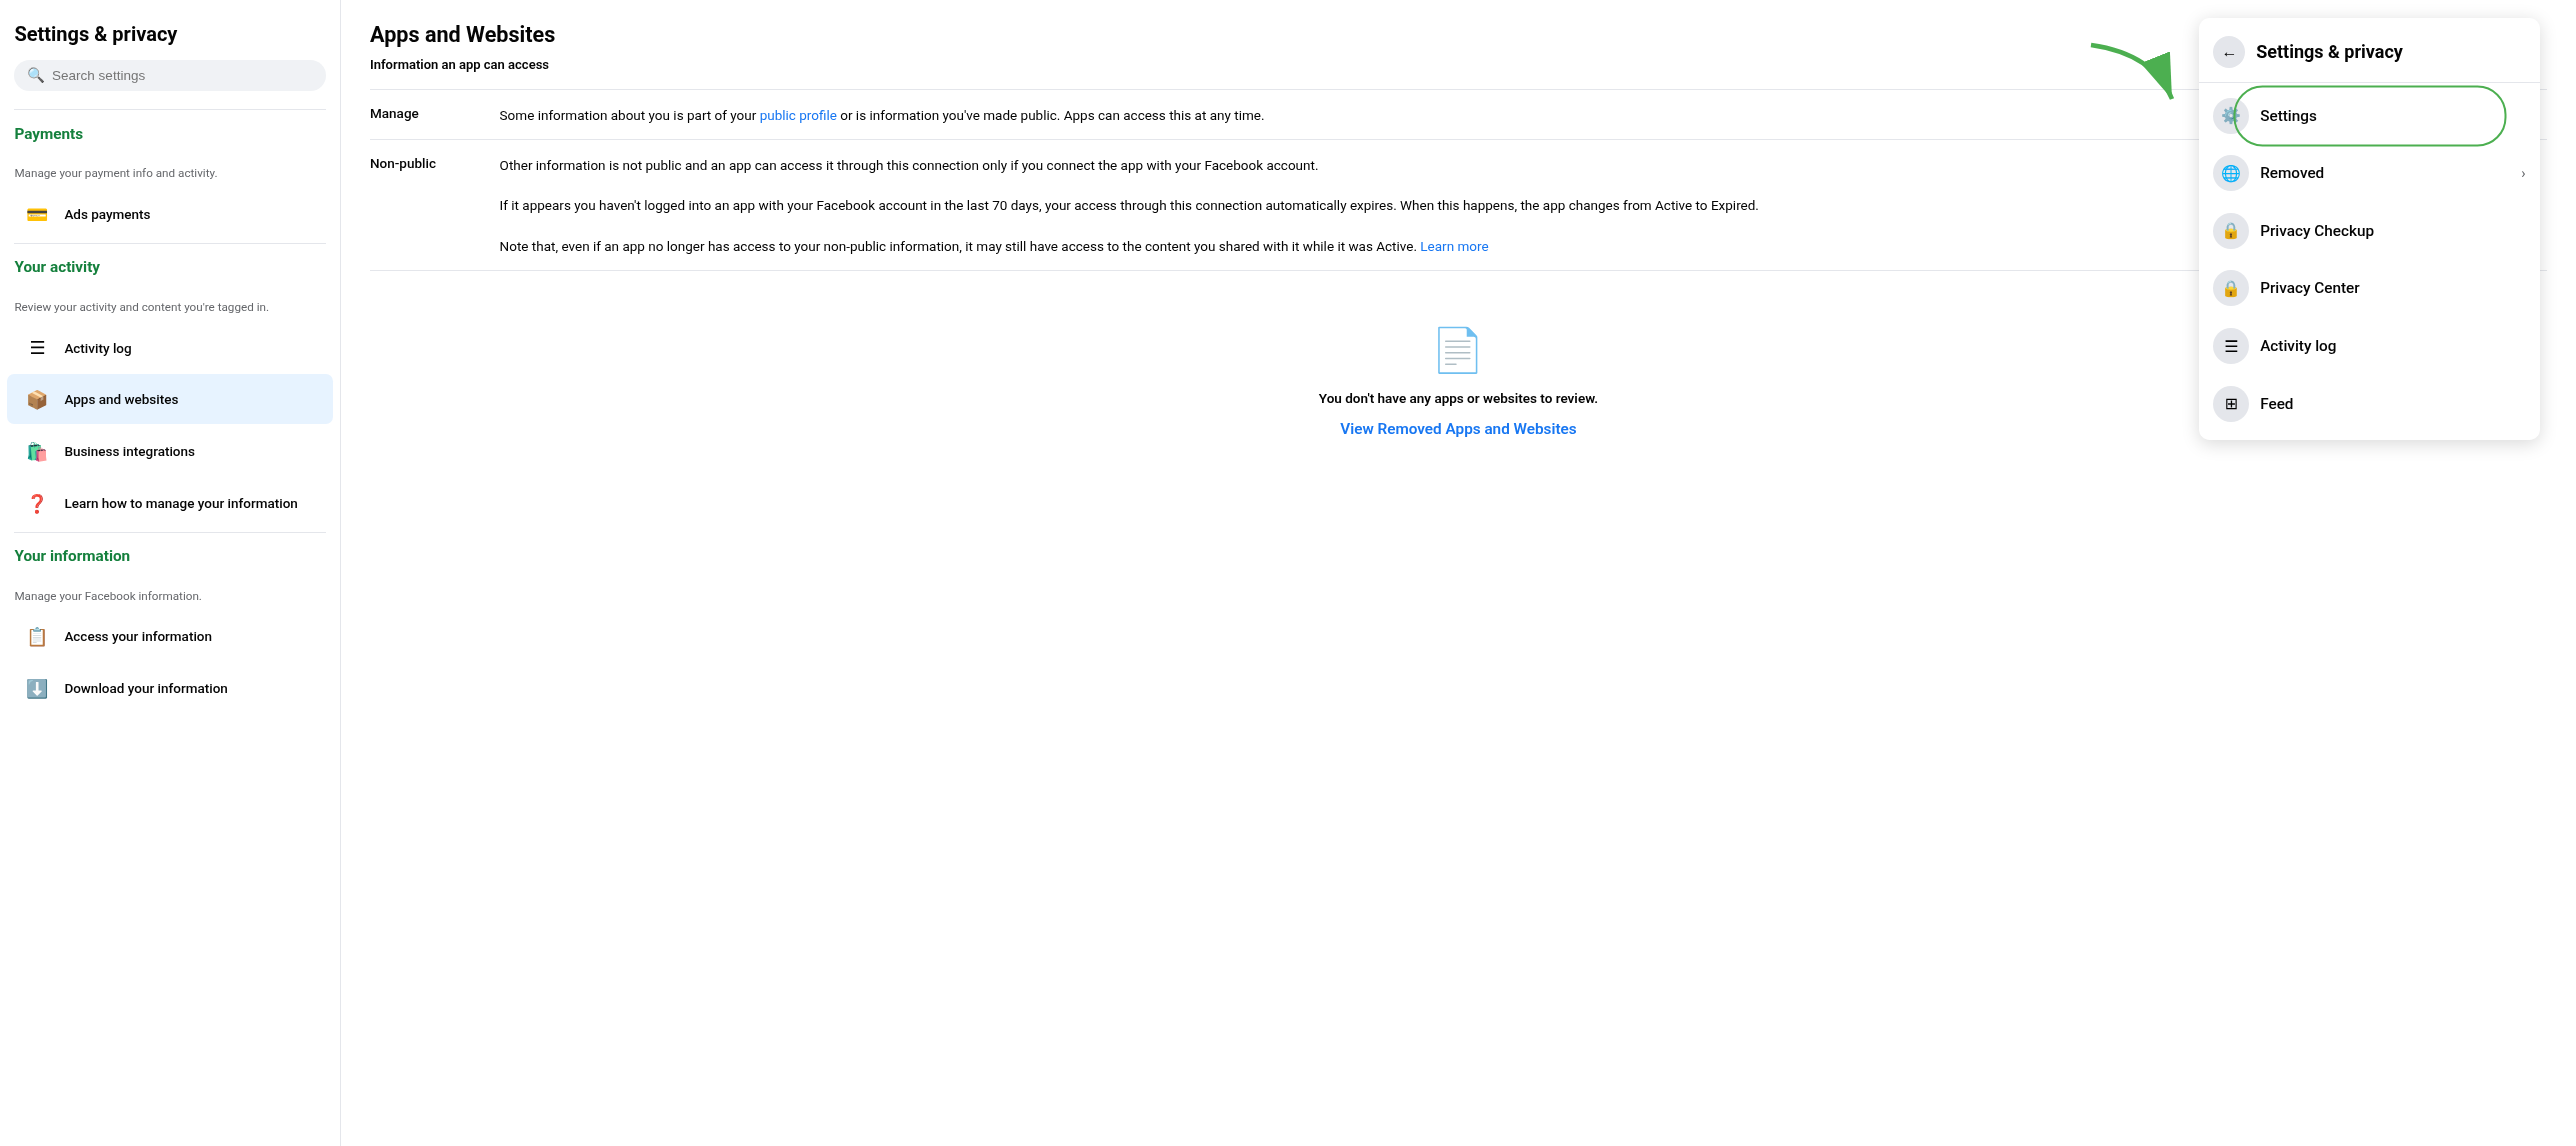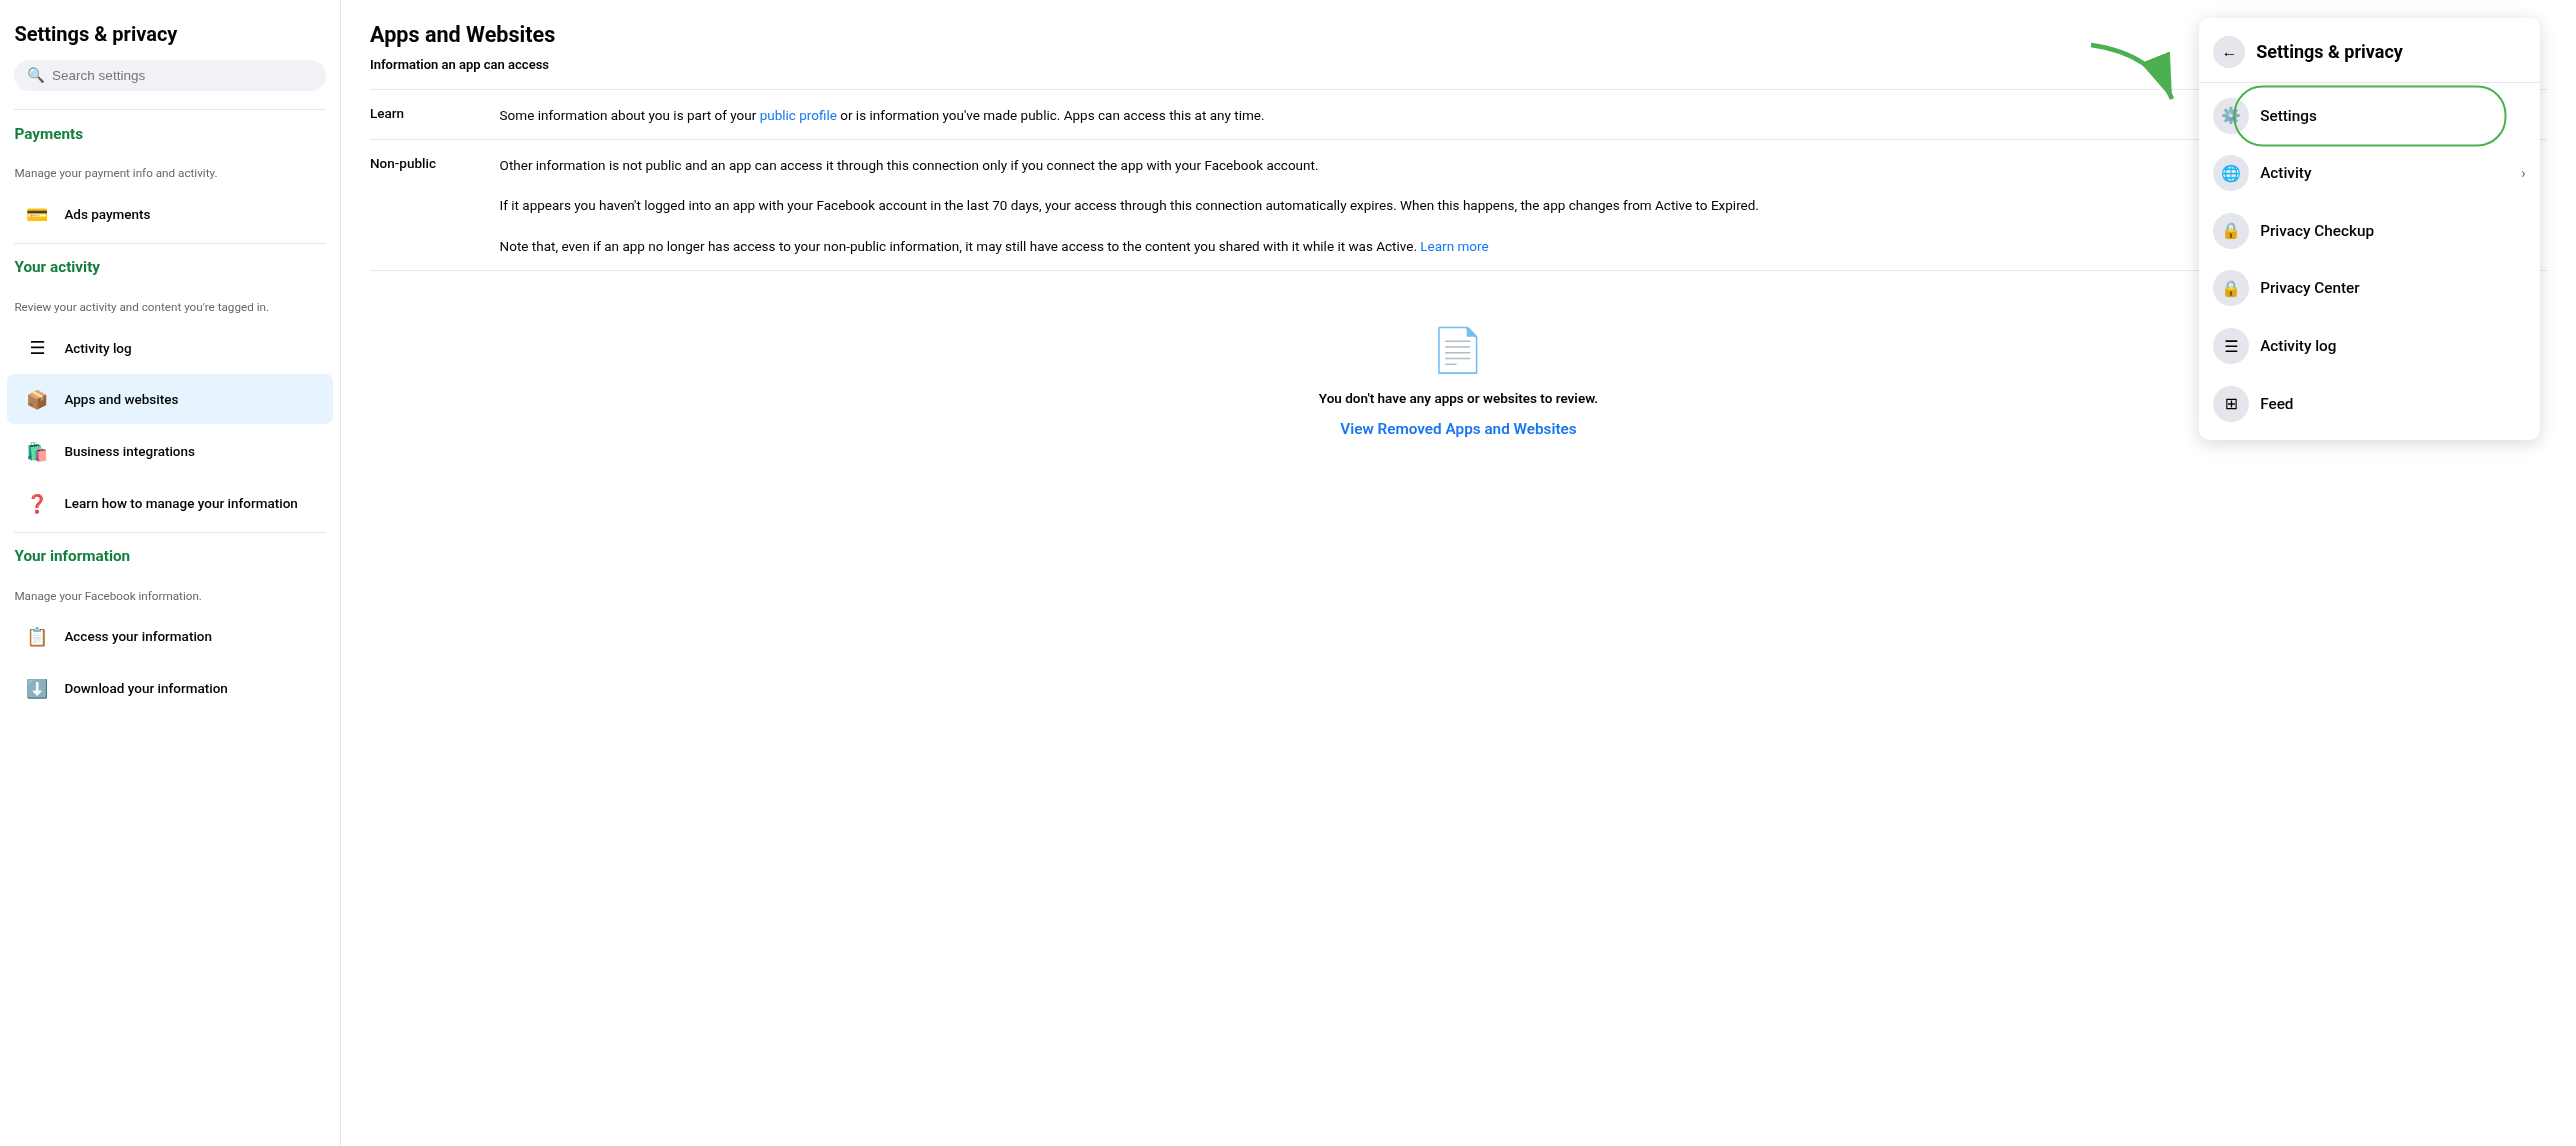--- a/index.html
+++ b/index.html
@@ -392,21 +392,21 @@
 </div>
 
 <div class="main-content">
   <h1 class="page-title">Apps and Websites</h1>
 
   <div class="info-section-title">Information an app can access</div>
 
   <div class="info-table">
 
     <div class="info-row">
-      <div class="info-row-label">Learn</div>
+      <div class="info-row-label">Manage</div>
       <div class="info-row-content">
         Some information about you is part of your <a class="link-blue" href="#">public profile</a> or is information you've made public. Apps can access this at any time.
       </div>
     </div>
 
     <div class="info-row">
       <div class="info-row-label">Non-public</div>
       <div class="info-row-content">
         <p>Other information is not public and an app can access it through this connection only if you connect the app with your Facebook account.</p>
         <br>
@@ -447,21 +447,21 @@
 
     <div class="dropdown-divider"></div>
 
     <div class="dropdown-item settings-highlight">
       <div class="dropdown-item-icon">⚙️</div>
       <span class="dropdown-item-label">Settings</span>
     </div>
 
     <div class="dropdown-item">
       <div class="dropdown-item-icon">🌐</div>
-      <span class="dropdown-item-label">Activity</span>
+      <span class="dropdown-item-label">Removed</span>
       <span class="dropdown-item-arrow">›</span>
     </div>
 
     <div class="dropdown-item">
       <div class="dropdown-item-icon">🔒</div>
       <span class="dropdown-item-label">Privacy Checkup</span>
     </div>
 
     <div class="dropdown-item">
       <div class="dropdown-item-icon">🔒</div>

